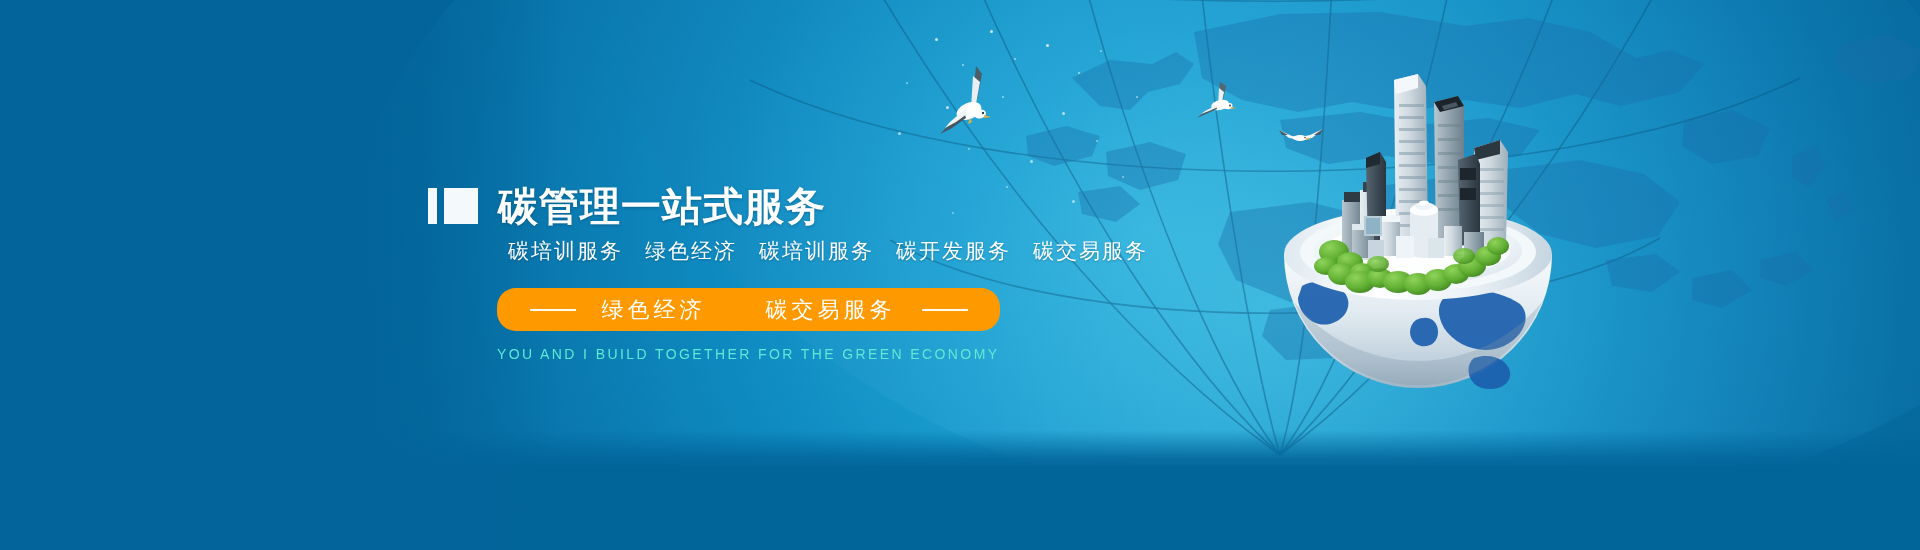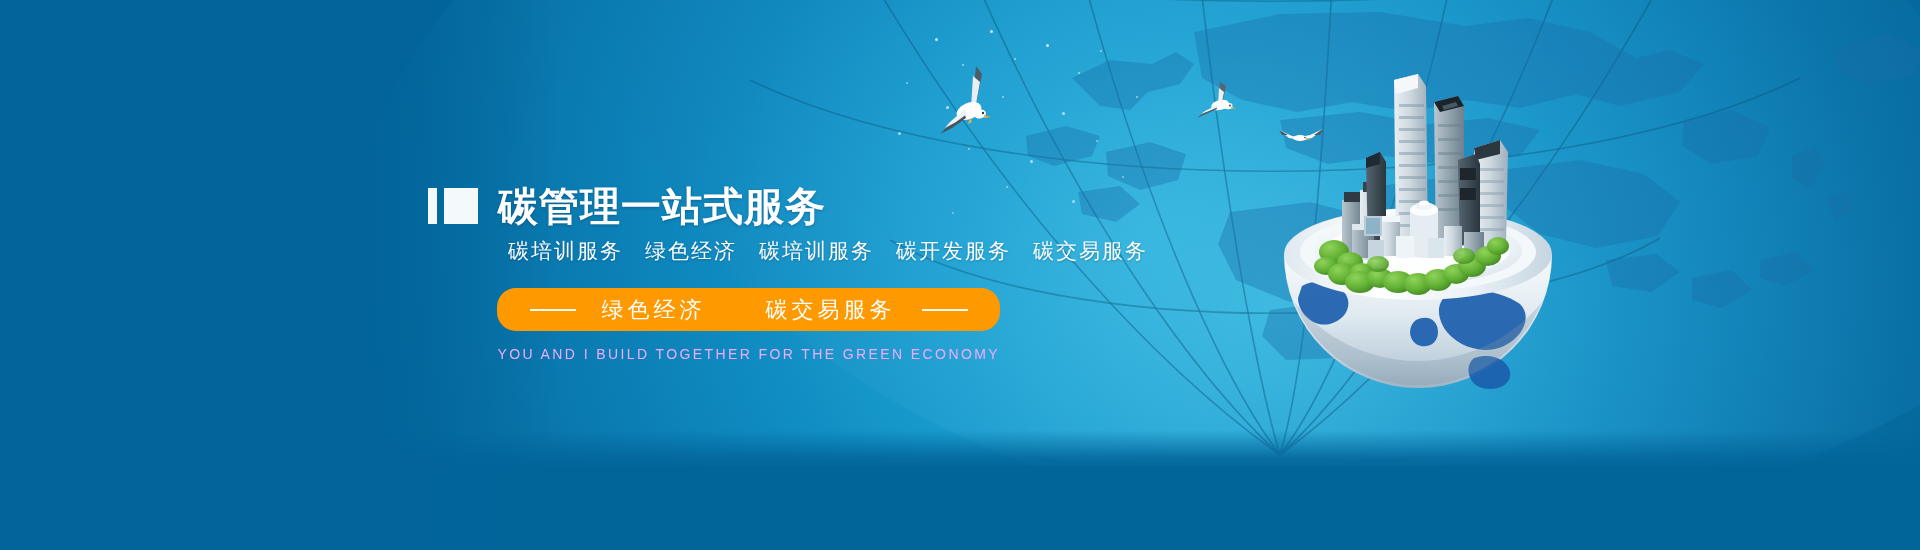--- a/index.html
+++ b/index.html
@@ -217,22 +217,22 @@
     line-height: 1;
     white-space: nowrap;
   }
   .slogan-gap { width: 8px; }
 
   .tagline {
     position: absolute;
     left: 497px;
     top: 347px;
     width: 503px;
-    text-align: right;
-    color: #f0abfc;
+    text-align: left;
+    color: #5eead4;
     font-size: 14px;
     letter-spacing: 2.4px;
     line-height: 1;
     white-space: nowrap;
   }
 </style>
 </head>
 <body>
 
 <div id="banner">

